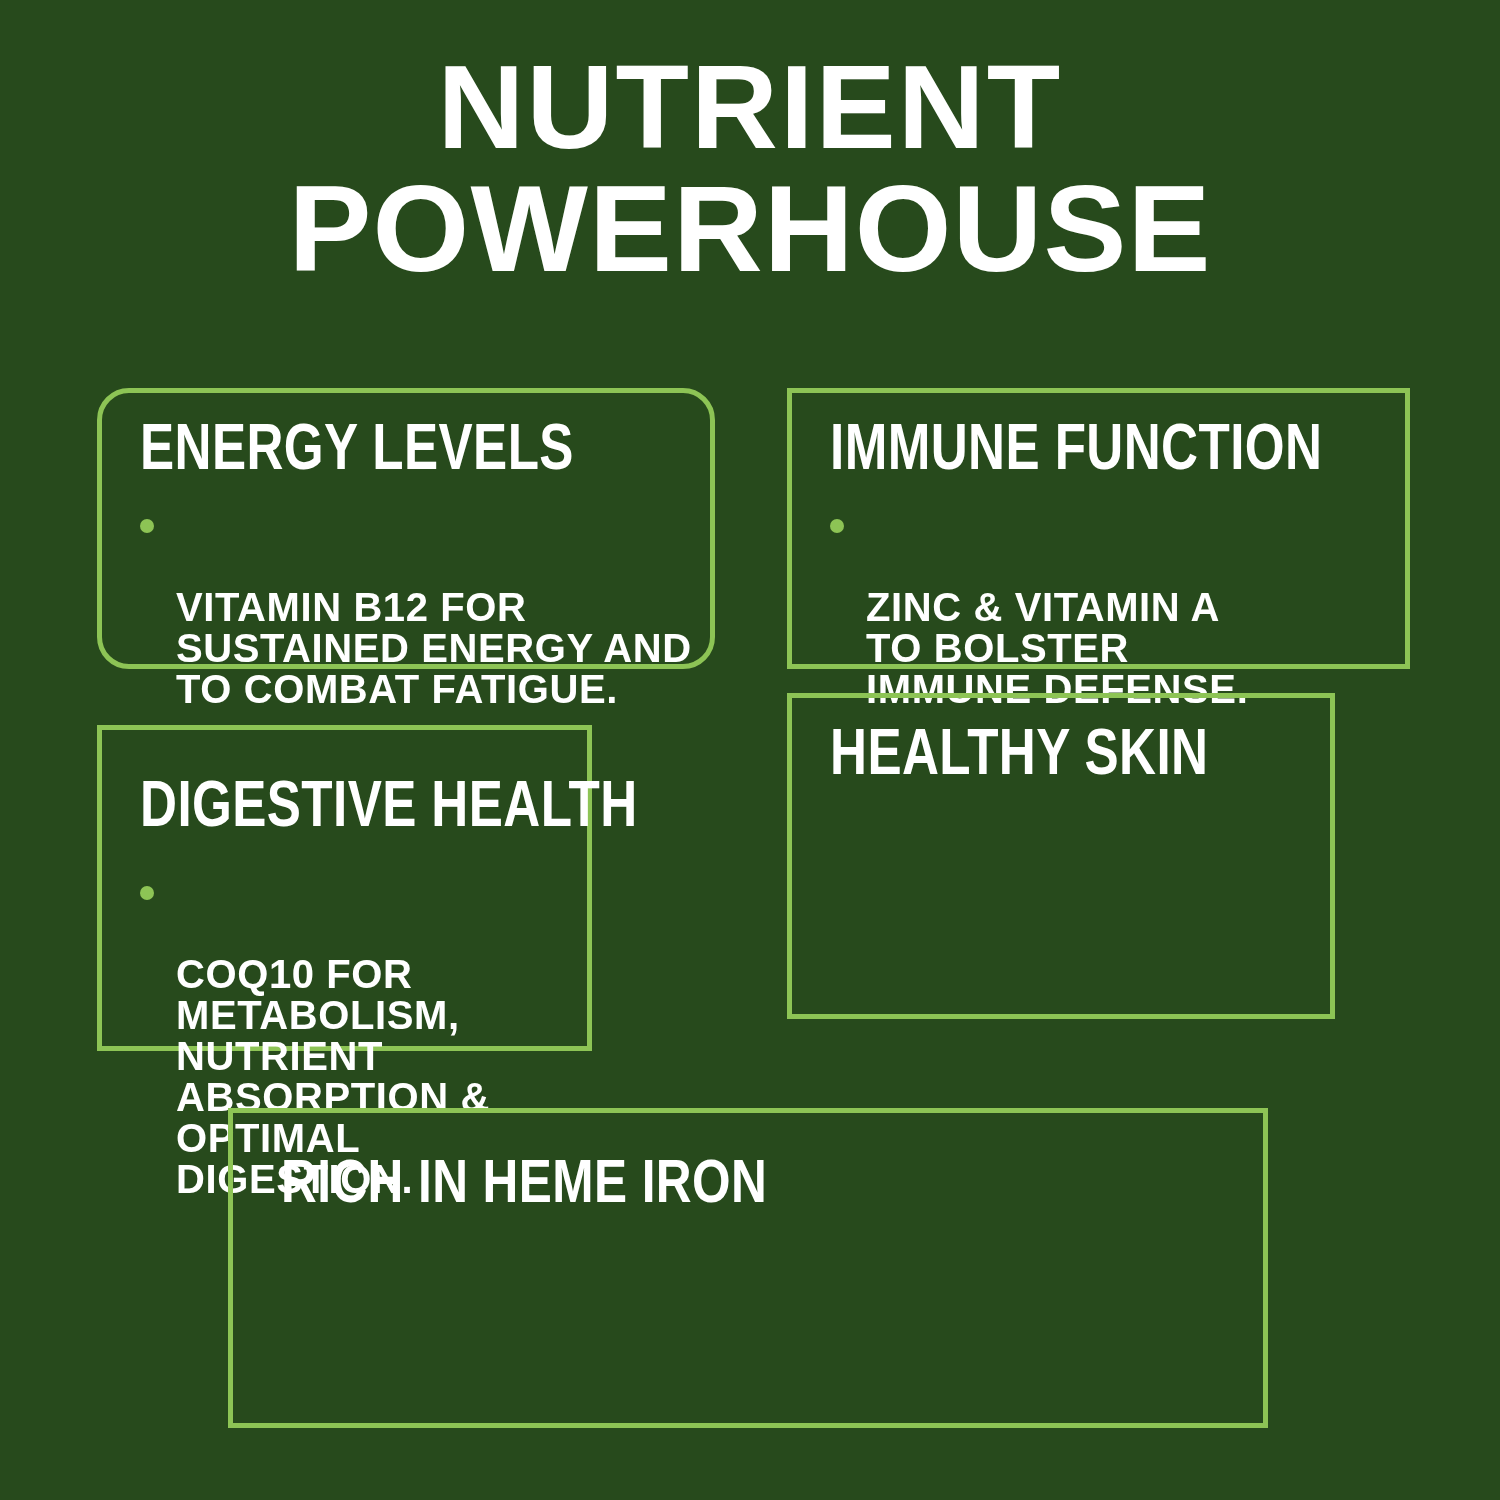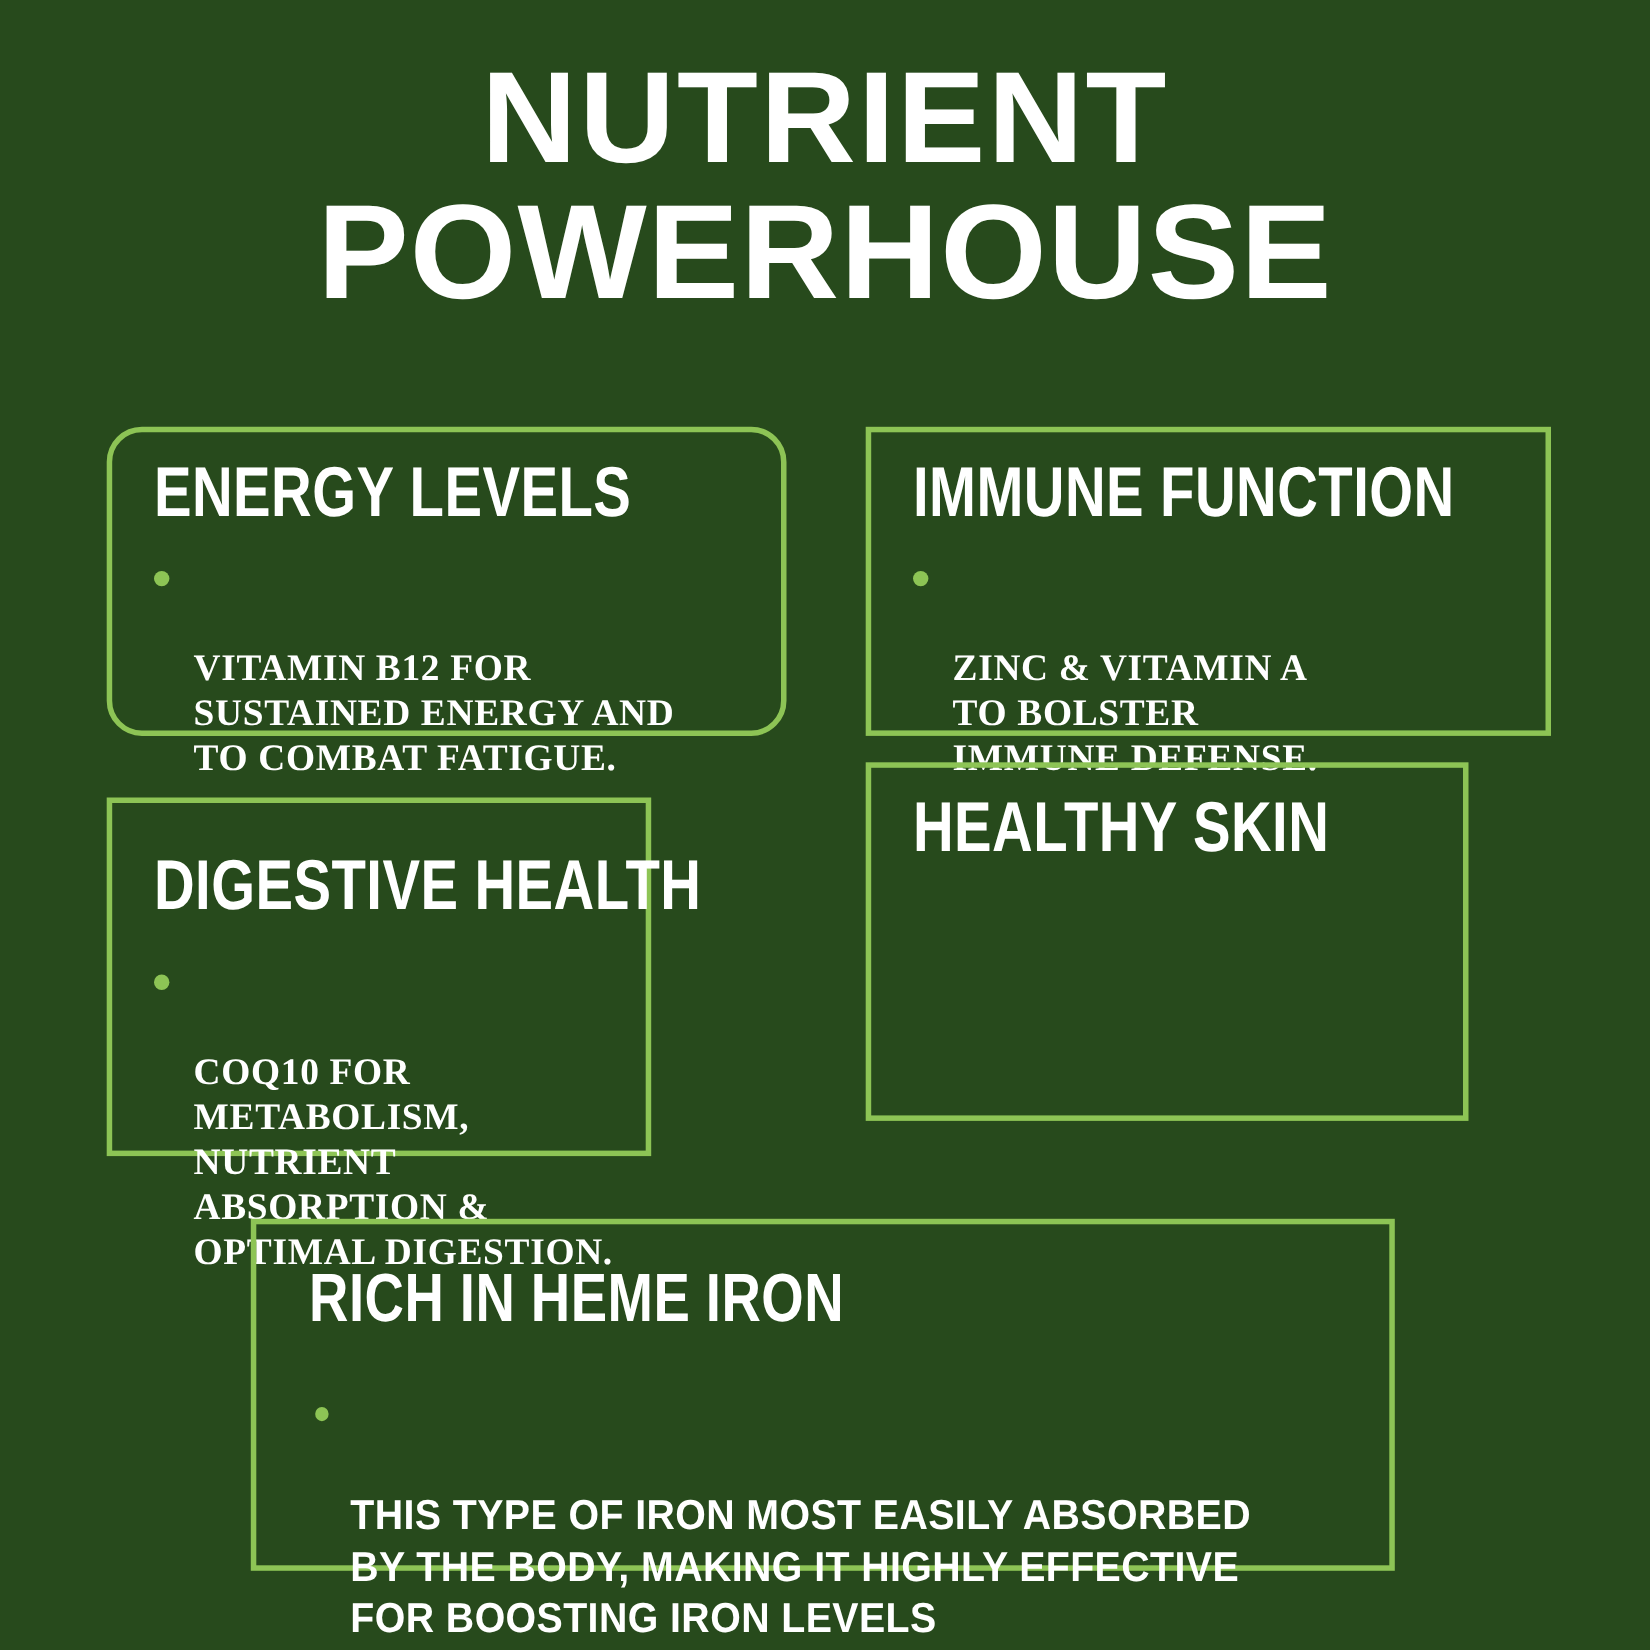--- a/index.html
+++ b/index.html
@@ -73,23 +73,23 @@
   }
 
   .bullet-list {
     list-style: none;
     margin: 0;
     padding: 0;
   }
   .bullet-item {
     position: relative;
     color: #FFFFFF;
-    font-family: Liberation Serif, serif;
+    font-family: Liberation Sans, sans-serif;
     font-weight: bold;
-    font-size: 34px;
+    font-size: 40px;
     line-height: 41px;
     letter-spacing: 0.6px;
     padding-left: 42px;
     white-space: pre-line;
   }
   .bullet-dot {
     position: absolute;
     left: 6px;
     top: 14px;
     width: 14px;
@@ -177,24 +177,16 @@
 
   <div class="card" id="card-skin">
     <div class="card-inner">
       <h2 class="card-heading">HEALTHY SKIN</h2>
     </div>
   </div>
 
   <div class="card" id="card-iron">
     <div class="card-inner">
       <h2 class="card-heading">RICH IN HEME IRON</h2>
-      <ul class="bullet-list">
-        <li class="bullet-item">
-          <span class="bullet-dot"></span>
-          <span>THIS TYPE OF IRON MOST EASILY ABSORBED
-BY THE BODY, MAKING IT HIGHLY EFFECTIVE
-FOR BOOSTING IRON LEVELS</span>
-        </li>
-      </ul>
     </div>
   </div>
 
 </div>
 
 </body></html>

